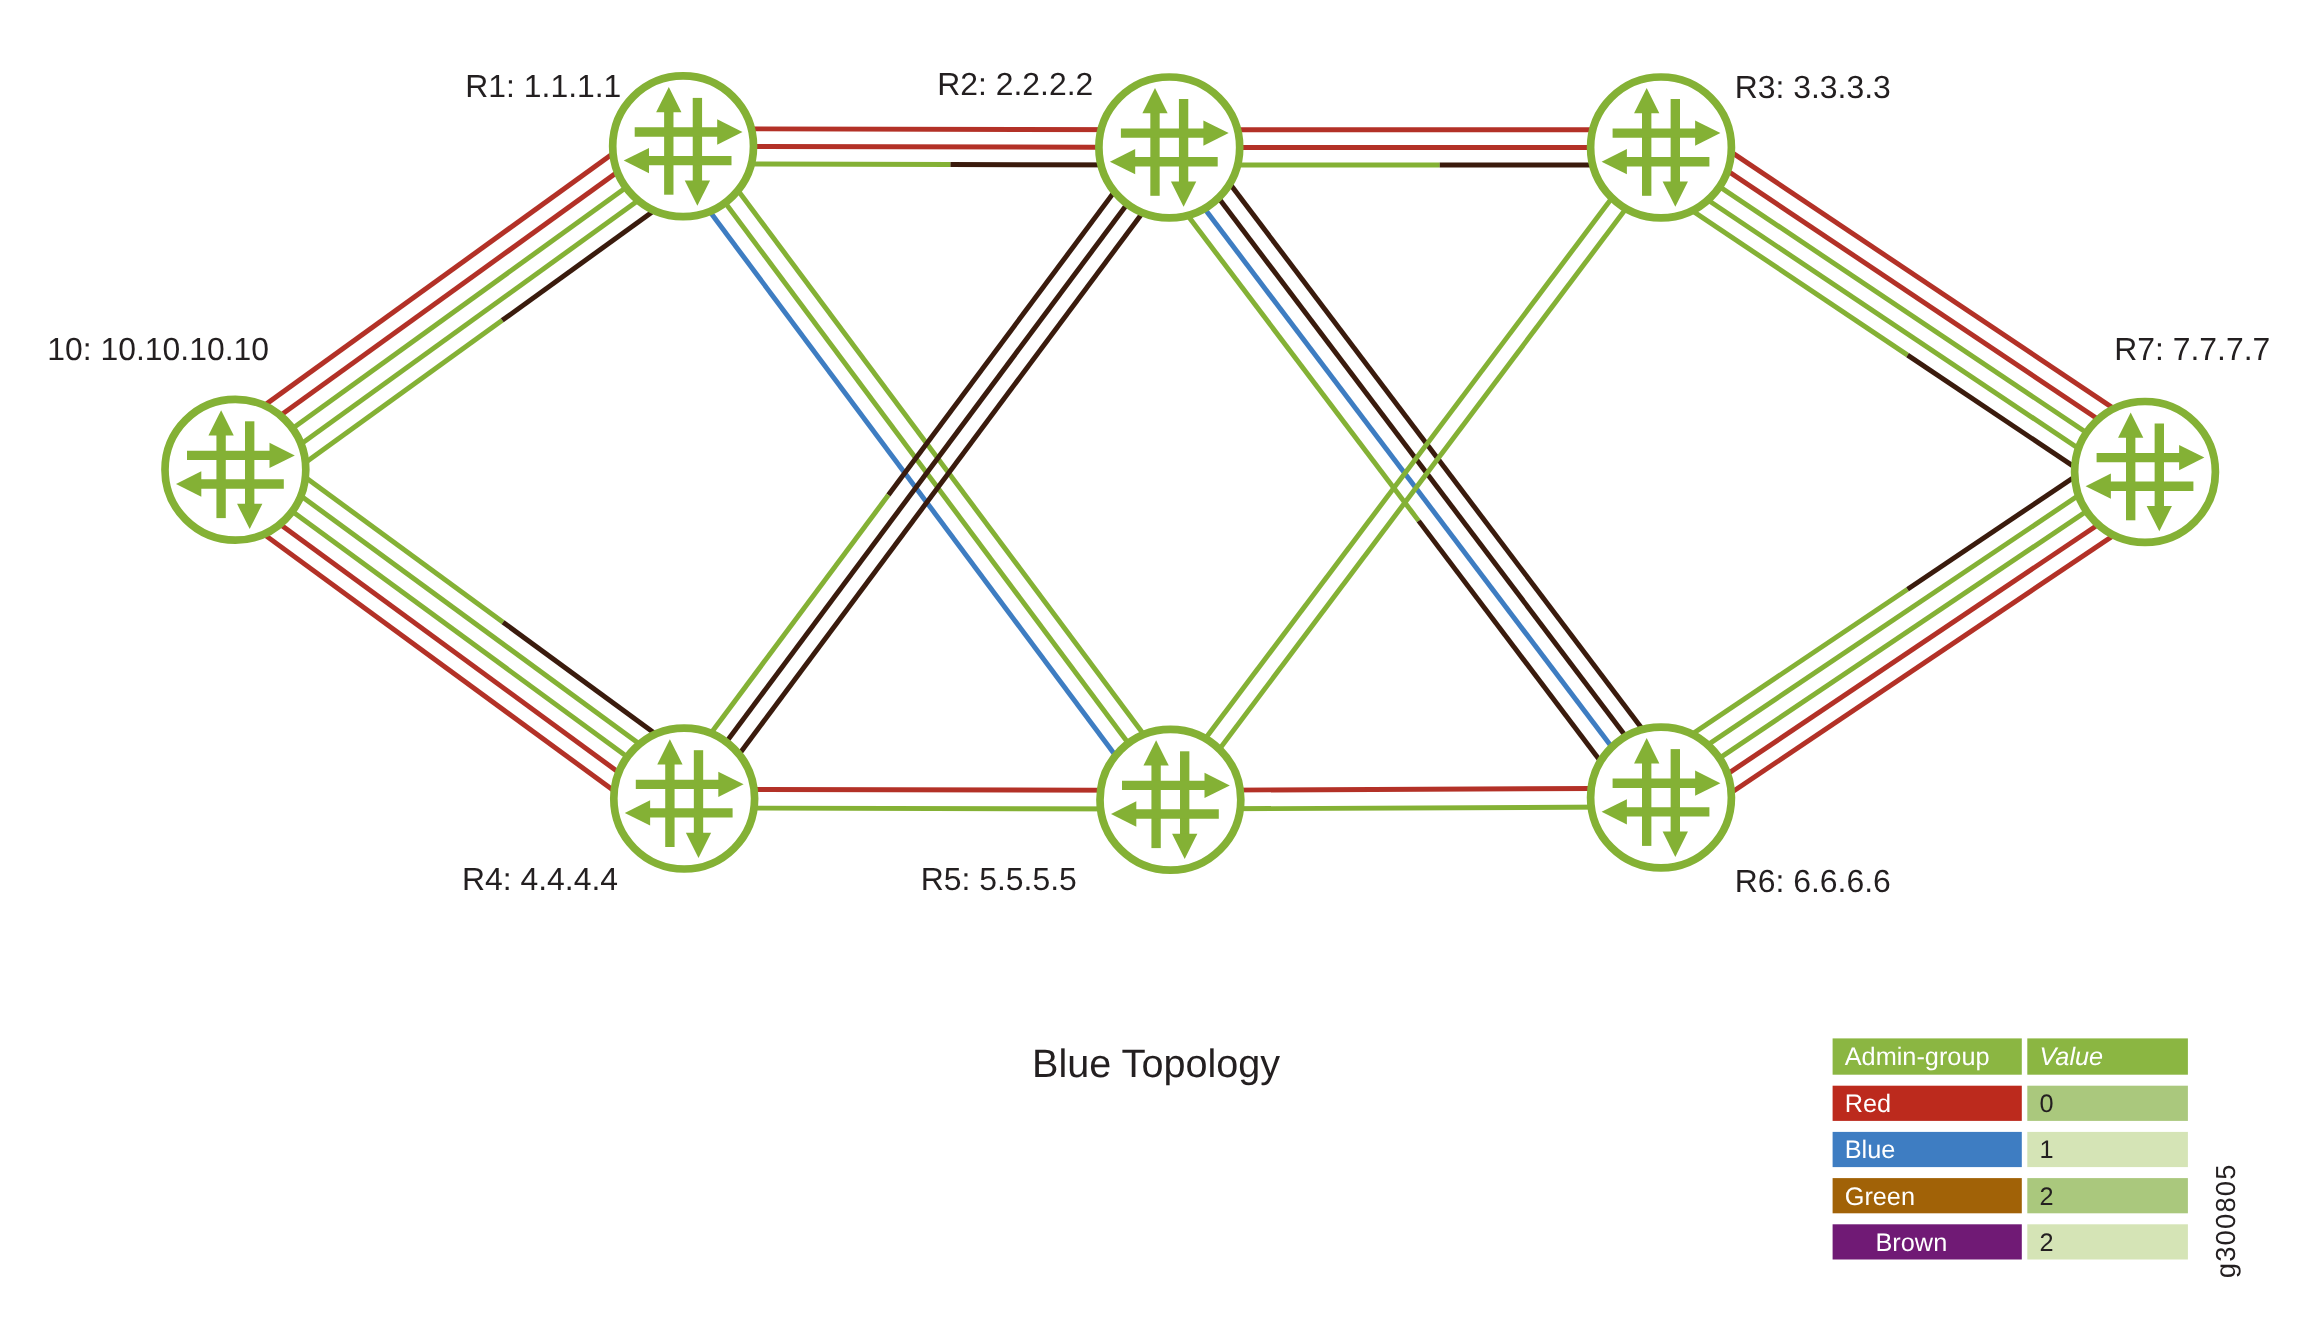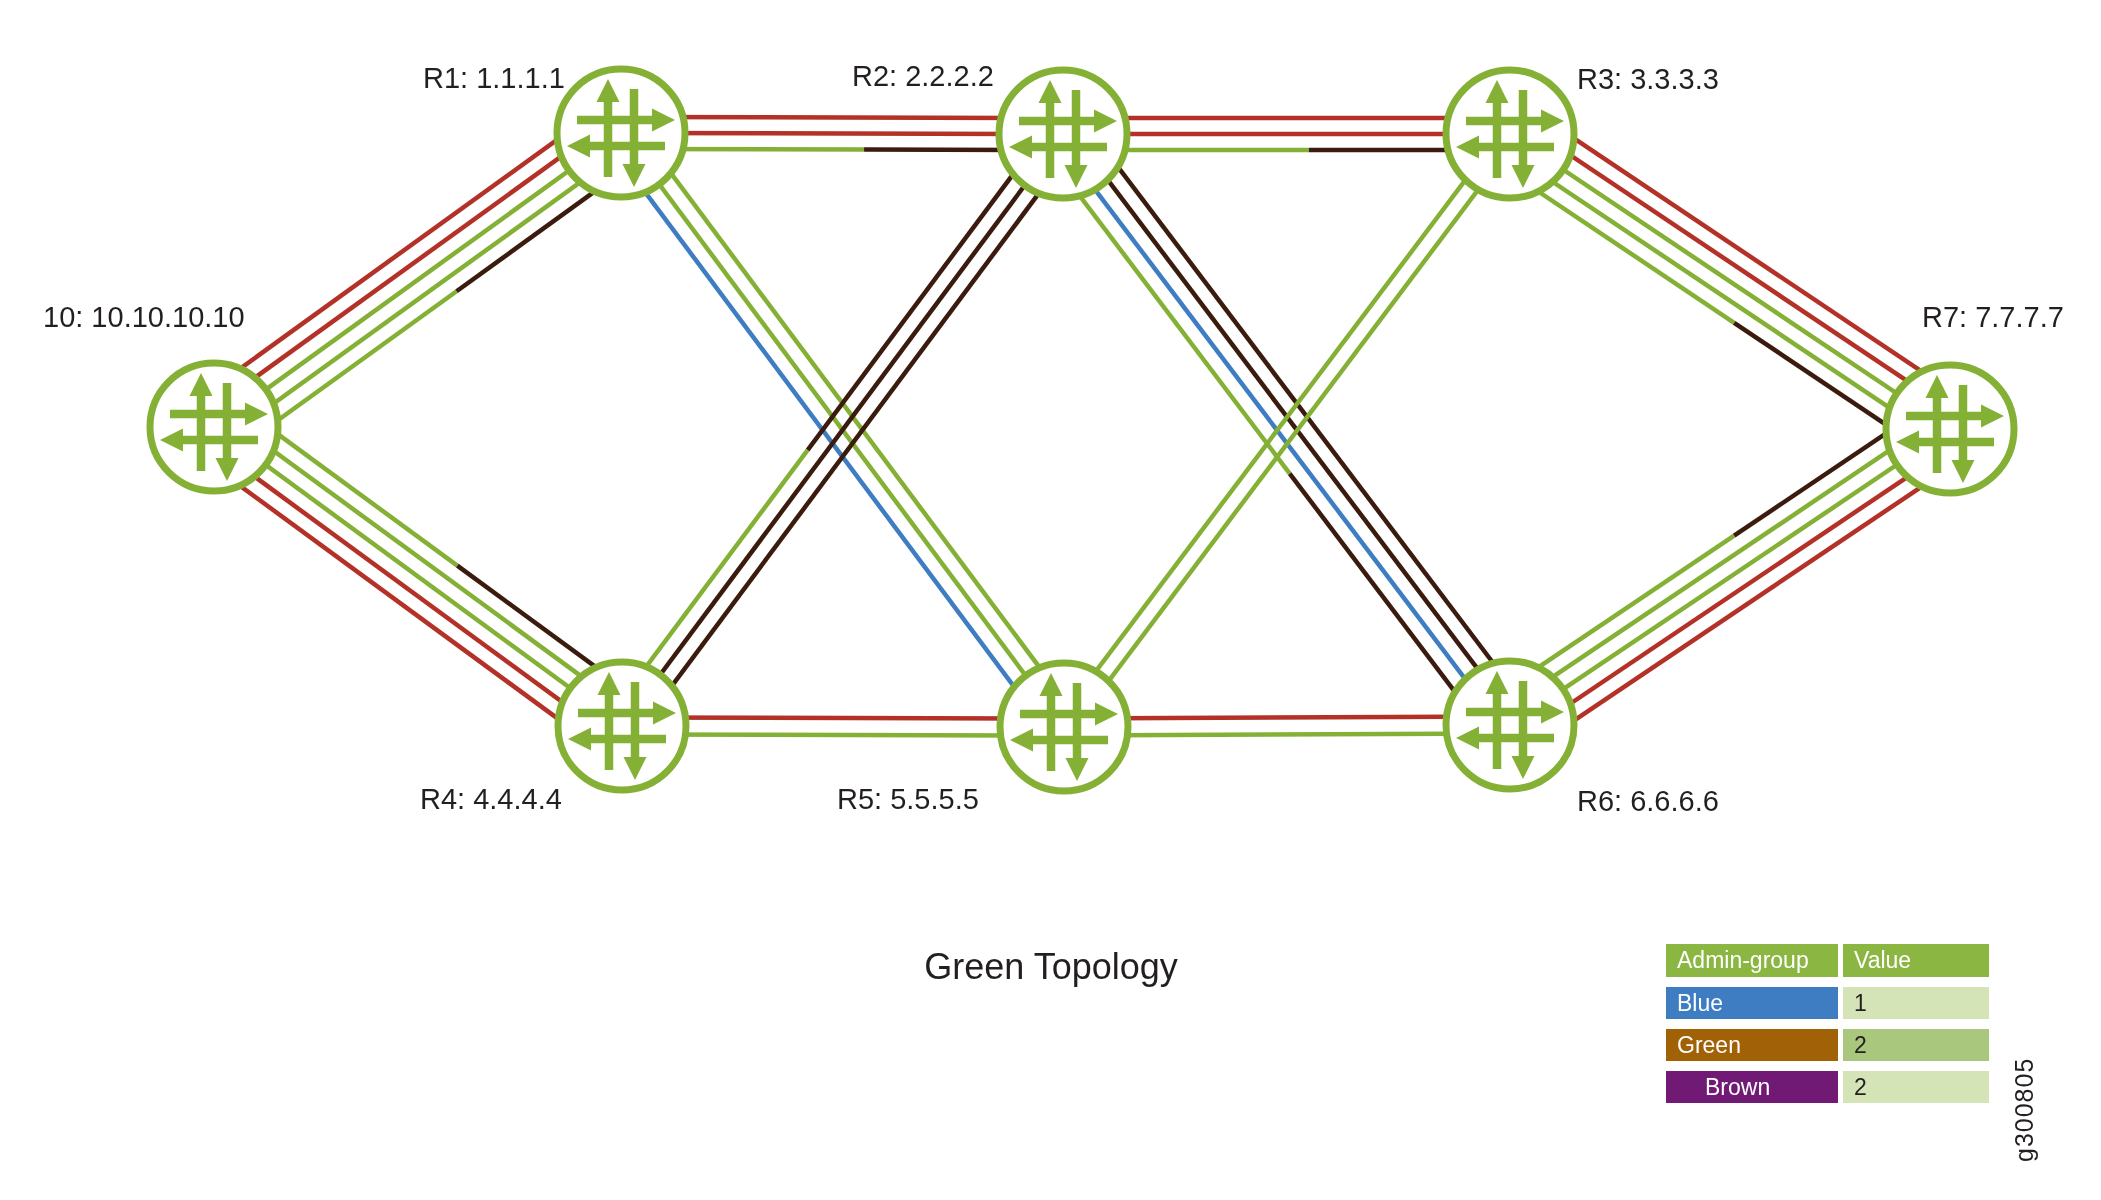--- a/index.html
+++ b/index.html
@@ -210,28 +210,32 @@
         <text x="423" y="88" fill="#231f20" font-size="29" font-family="&quot;Liberation Sans&quot;, sans-serif">R1: 1.1.1.1</text>
         <text x="852" y="86" fill="#231f20" font-size="29" font-family="&quot;Liberation Sans&quot;, sans-serif">R2: 2.2.2.2</text>
         <text x="1577" y="89" fill="#231f20" font-size="29" font-family="&quot;Liberation Sans&quot;, sans-serif">R3: 3.3.3.3</text>
         <text x="420" y="809" fill="#231f20" font-size="29" font-family="&quot;Liberation Sans&quot;, sans-serif">R4: 4.4.4.4</text>
         <text x="837" y="809" fill="#231f20" font-size="29" font-family="&quot;Liberation Sans&quot;, sans-serif">R5: 5.5.5.5</text>
         <text x="1577" y="811" fill="#231f20" font-size="29" font-family="&quot;Liberation Sans&quot;, sans-serif">R6: 6.6.6.6</text>
         <text x="1922" y="327" fill="#231f20" font-size="29" font-family="&quot;Liberation Sans&quot;, sans-serif">R7: 7.7.7.7</text>
       </g>
     </svg>
 
-  <div class="diagram-title">Green Topology</div>
+  <div class="diagram-title">Blue Topology</div>
 
   <div class="legend">
     <div class="legend-row header">
       <div class="legend-cell" style="background: rgb(139, 182, 66);">Admin-group</div>
-      <div class="legend-cell value" style="color: rgb(255, 255, 255); background: rgb(139, 182, 66);">Value</div>
+      <div class="legend-cell value" style="color: rgb(255, 255, 255); background: rgb(139, 182, 66); font-style: italic;">Value</div>
     </div>
 
+  <div class="legend-row">
+        <div class="legend-cell" style="background: rgb(188, 42, 29);">Red</div>
+        <div class="legend-cell value" style="background: rgb(170, 200, 125);">0</div>
+      </div>
       <div class="legend-row">
         <div class="legend-cell" style="background: rgb(62, 125, 194);">Blue</div>
         <div class="legend-cell value" style="background: rgb(213, 228, 182);">1</div>
       </div>
       <div class="legend-row">
         <div class="legend-cell" style="background: #a16207;">Green</div>
         <div class="legend-cell value" style="background: rgb(170, 200, 125);">2</div>
       </div>
       <div class="legend-row">
         <div class="legend-cell" style="background: #701a75; padding-left: 39px;">Brown</div>

